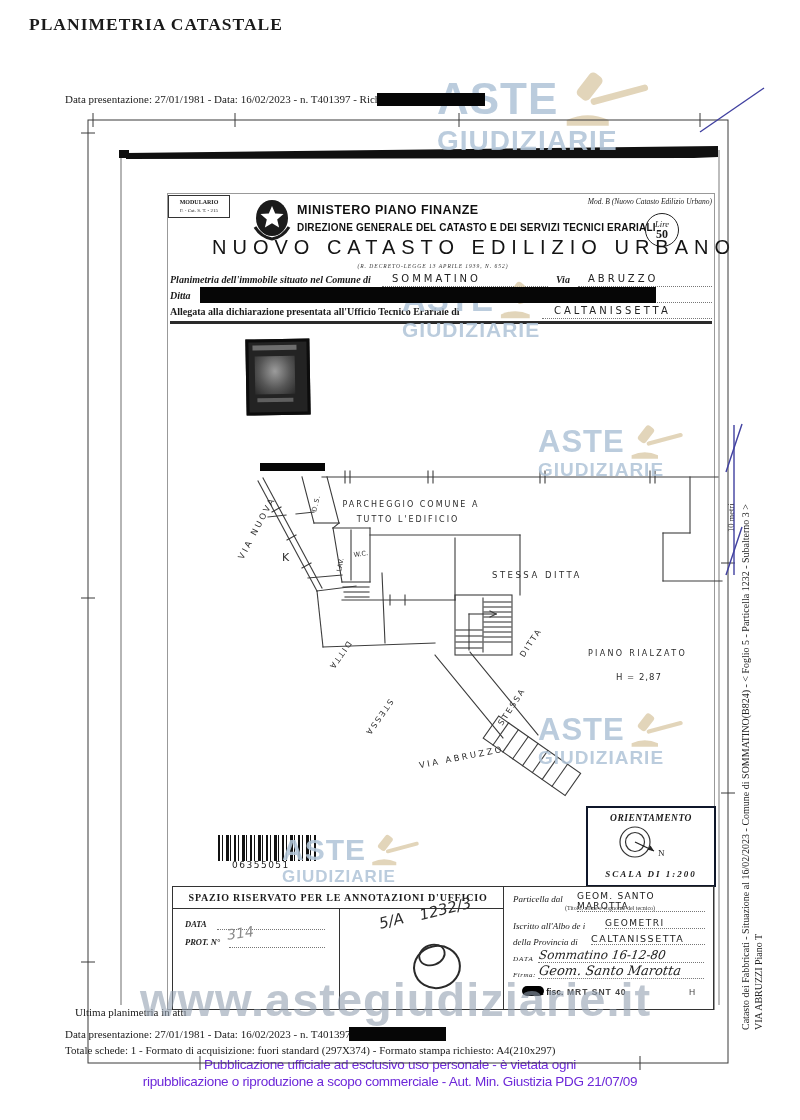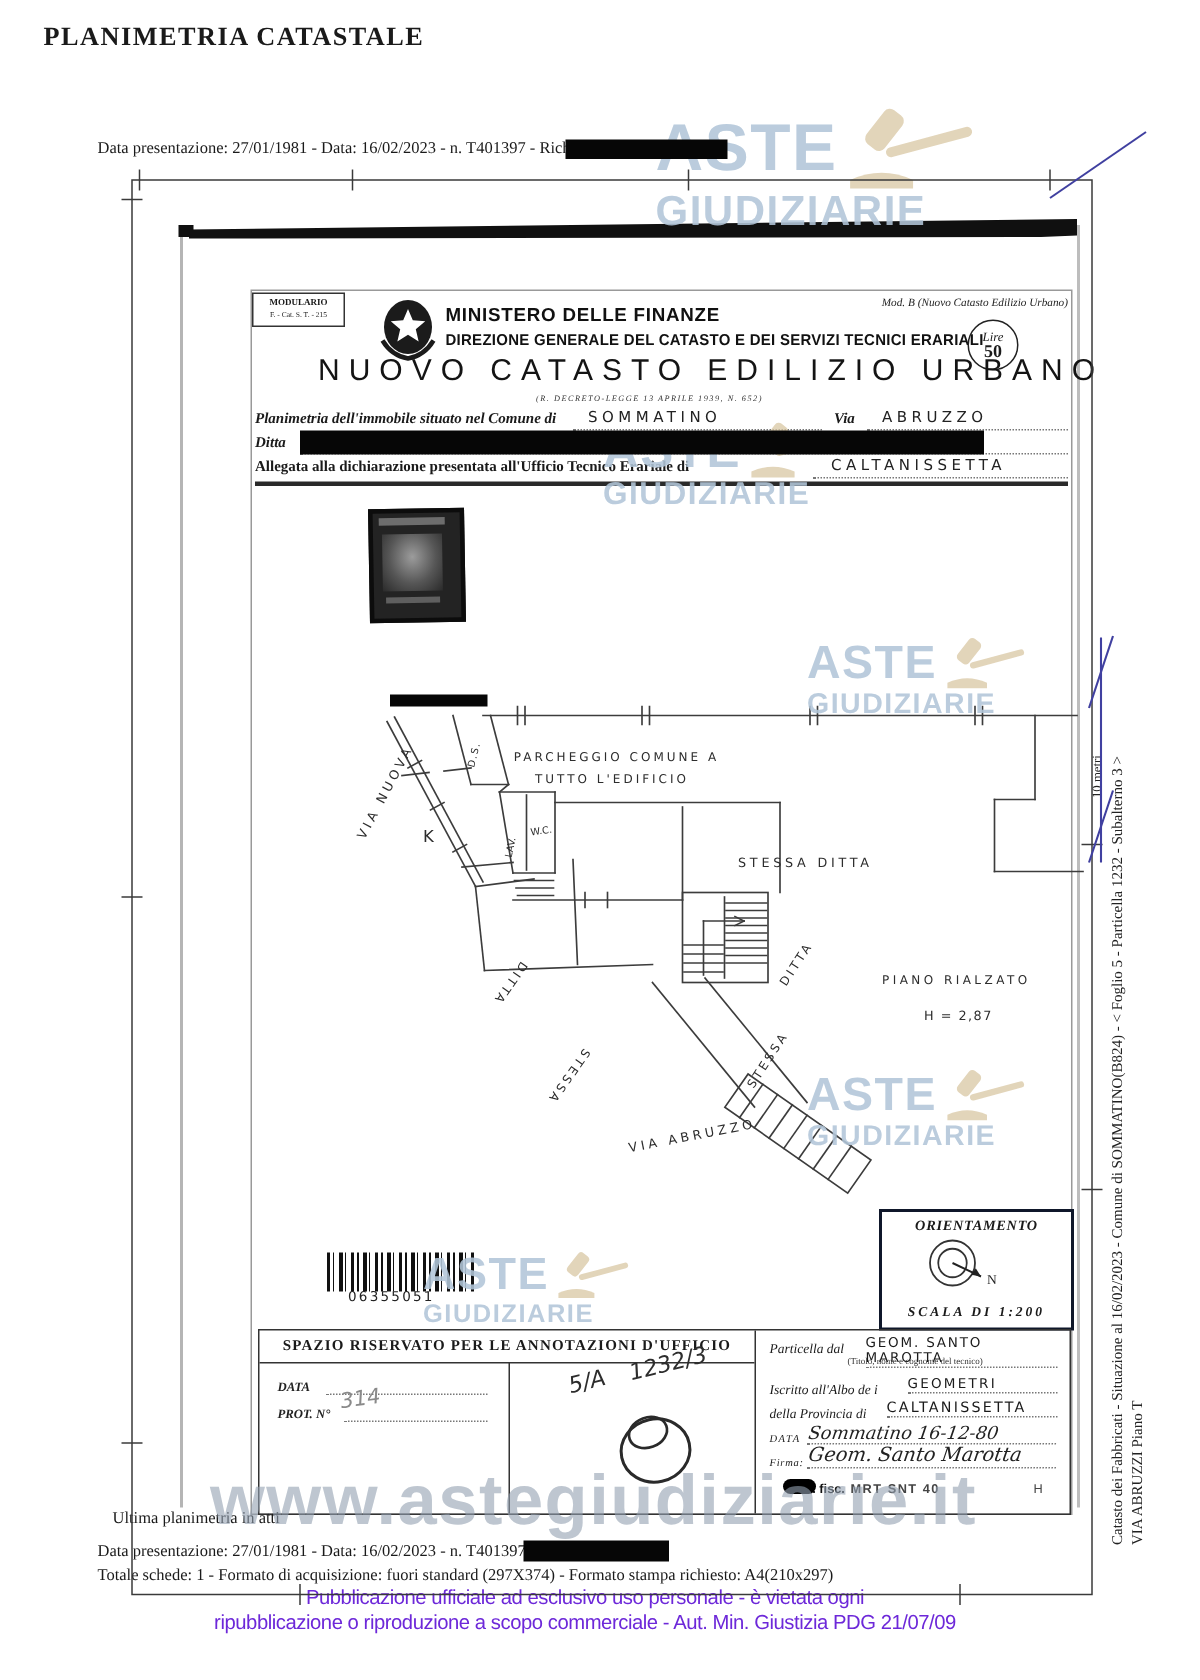--- a/index.html
+++ b/index.html
@@ -46,21 +46,21 @@
   <div style="font-size:6px;font-weight:bold;margin-top:2px;">MODULARIO</div>
   <div style="font-size:5px;">F. - Cat. S. T. - 215</div>
 </div>
 
 <svg class="abs" style="left:251px;top:197px;" width="42" height="48" viewBox="0 0 42 48">
   <ellipse cx="21" cy="21" rx="16" ry="18" fill="#1b1b1b"></ellipse>
   <polygon fill="#fff" points="21,9 24.2,16.5 32.5,17.1 26.2,22.5 28.1,30.6 21,26.2 13.9,30.6 15.8,22.5 9.5,17.1 17.8,16.5"></polygon>
   <path d="M4 30 q6 10 17 12 q11 -2 17 -12" stroke="#1b1b1b" stroke-width="3" fill="none"></path>
 </svg>
 
-<div class="abs sans" style="left:297px;top:203px;font-size:12.5px;font-weight:bold;letter-spacing:.5px;color:#111;">MINISTERO DELLE FINANZE</div>
+<div class="abs sans" style="left:297px;top:203px;font-size:12.5px;font-weight:bold;letter-spacing:.5px;color:#111;">MINISTERO PIANO FINANZE</div>
 <div class="abs serif" style="left:540px;top:197px;width:172px;text-align:right;font-size:7.5px;font-style:italic;color:#222;">Mod. B (Nuovo Catasto Edilizio Urbano)</div>
 <div class="abs sans" style="left:297px;top:221px;font-size:10.5px;font-weight:bold;letter-spacing:.2px;transform:scaleX(.95);transform-origin:left;color:#111;">DIREZIONE GENERALE DEL CATASTO E DEI SERVIZI TECNICI ERARIALI</div>
 
 <div class="abs serif" style="left:645px;top:213px;width:32px;height:32px;border:1.5px solid #222;border-radius:50%;
      display:flex;flex-direction:column;align-items:center;justify-content:center;line-height:1;">
   <span style="font-size:8.5px;font-style:italic;">Lire</span>
   <span style="font-size:12px;font-weight:bold;">50</span>
 </div>
 
 <div class="abs sans" style="left:212px;top:236px;font-size:20px;letter-spacing:6px;color:#141414;">NUOVO CATASTO EDILIZIO URBANO</div>

